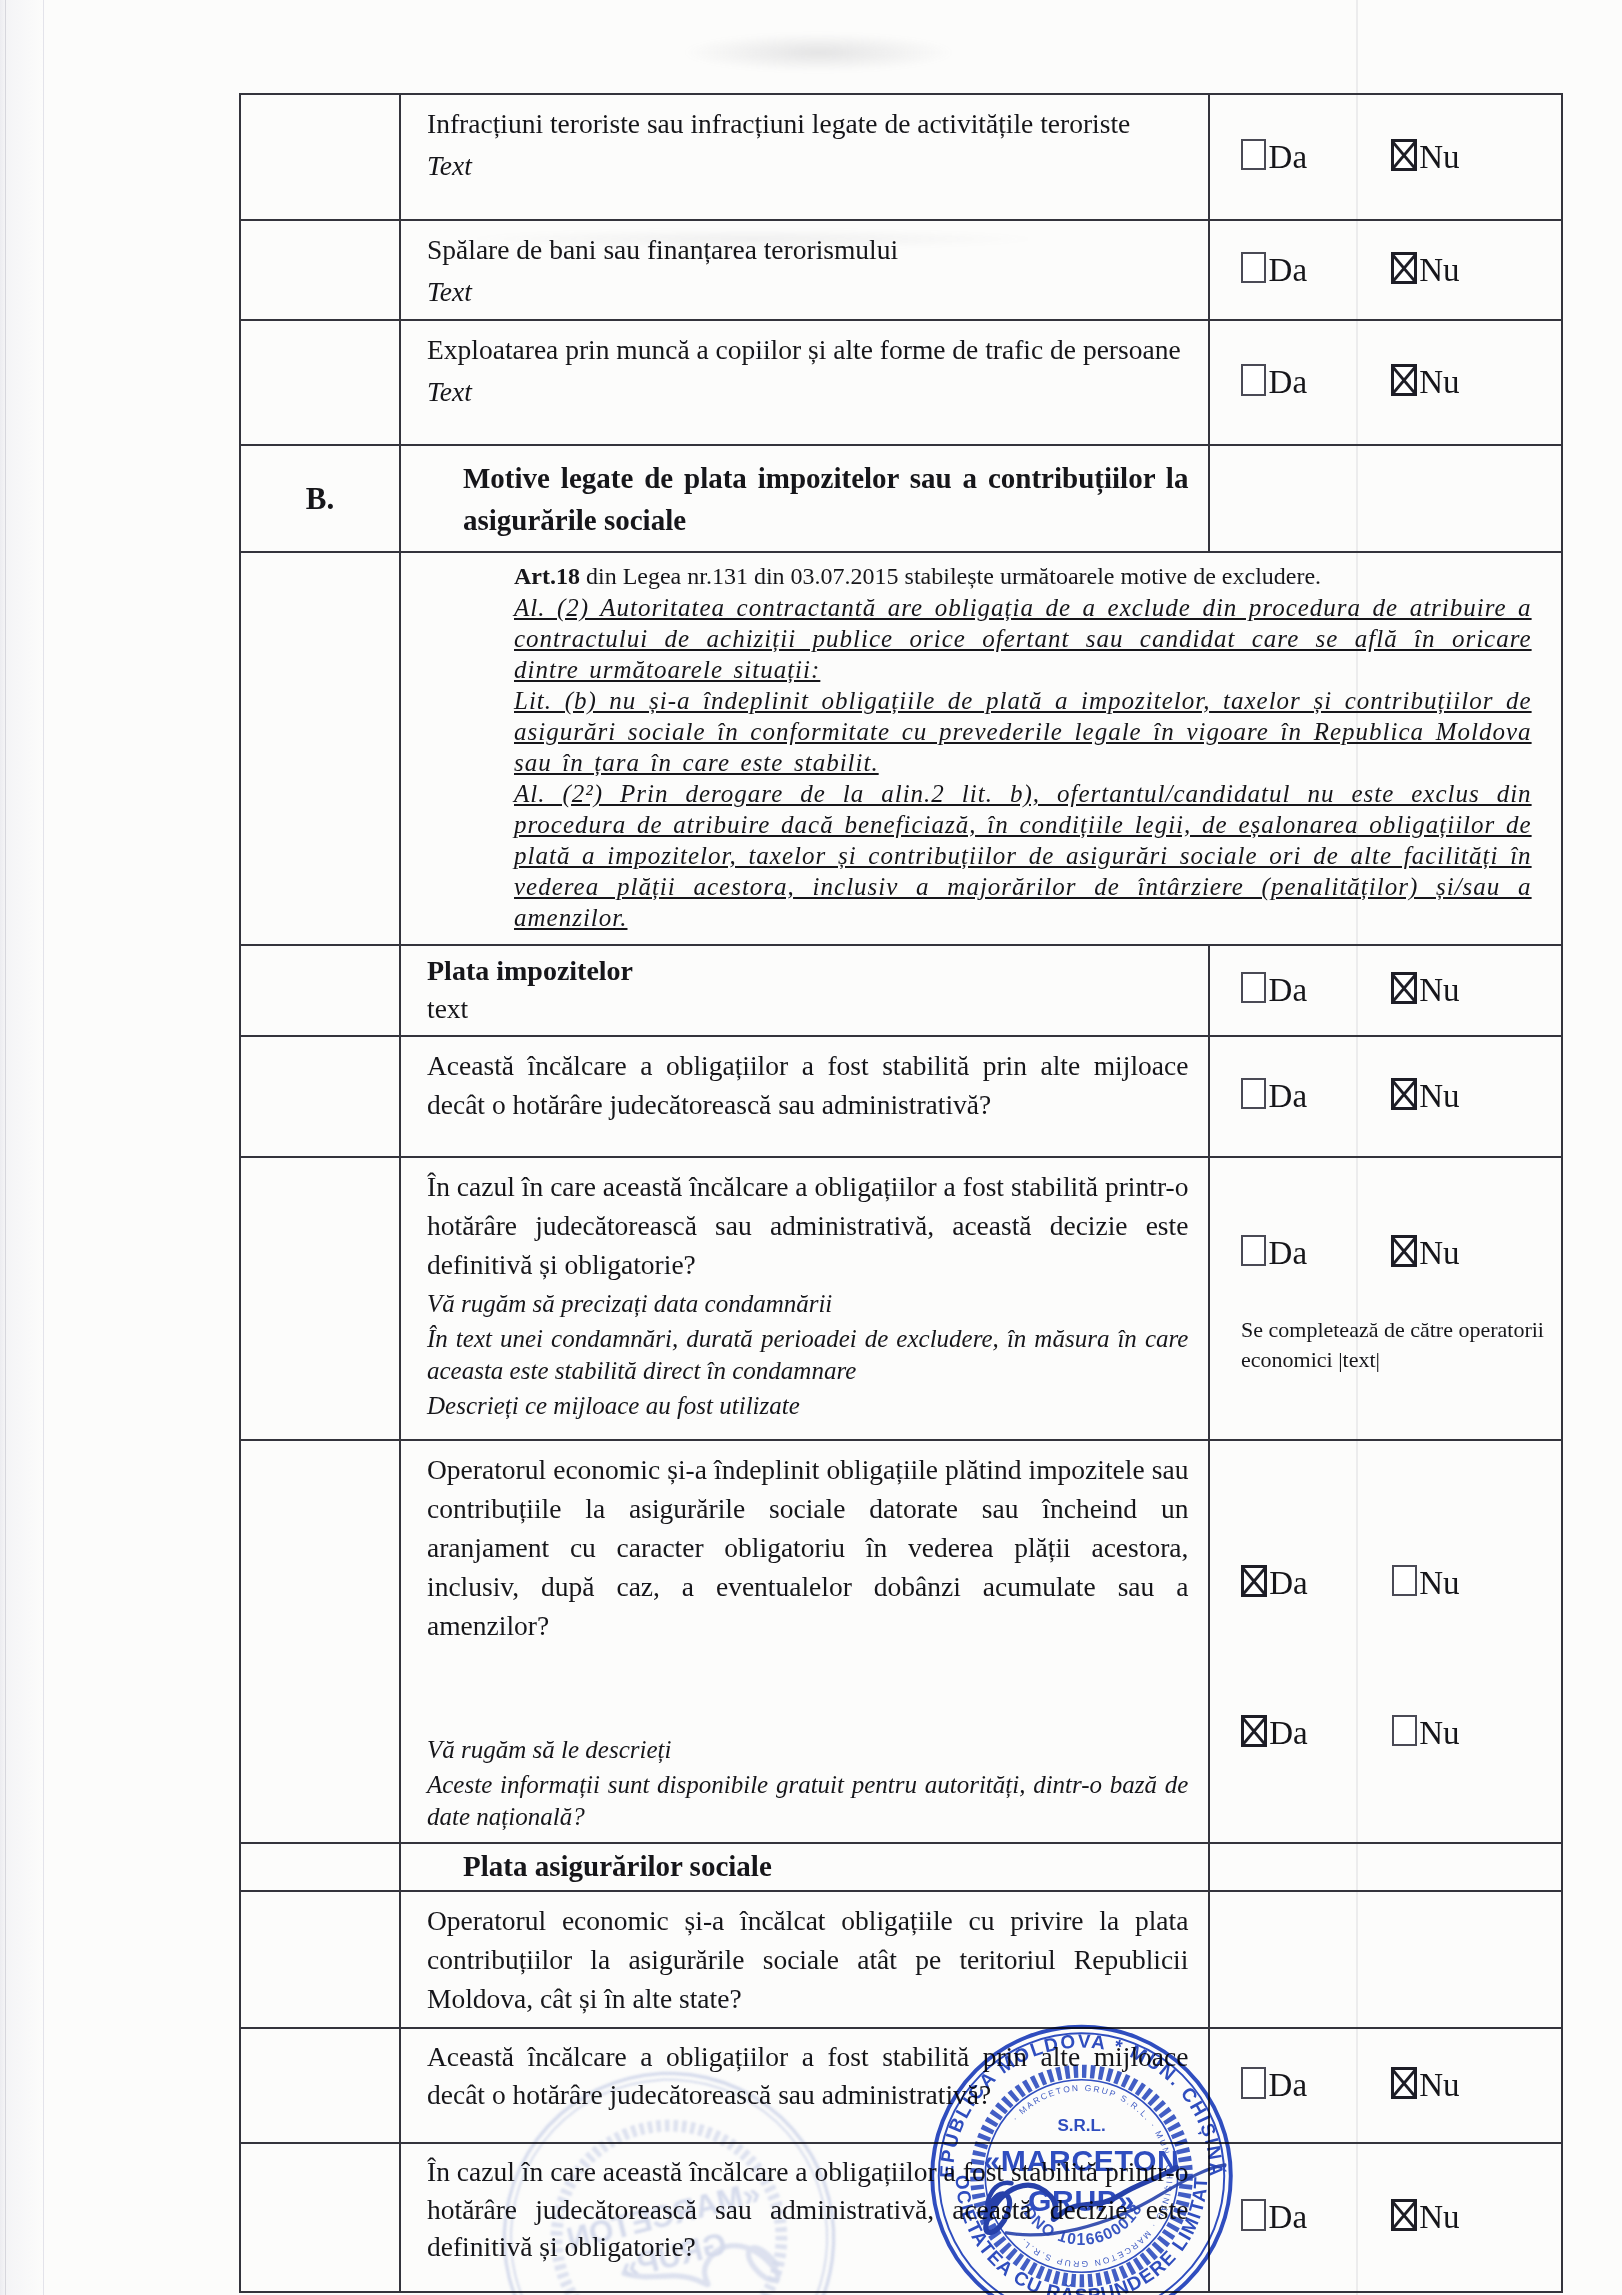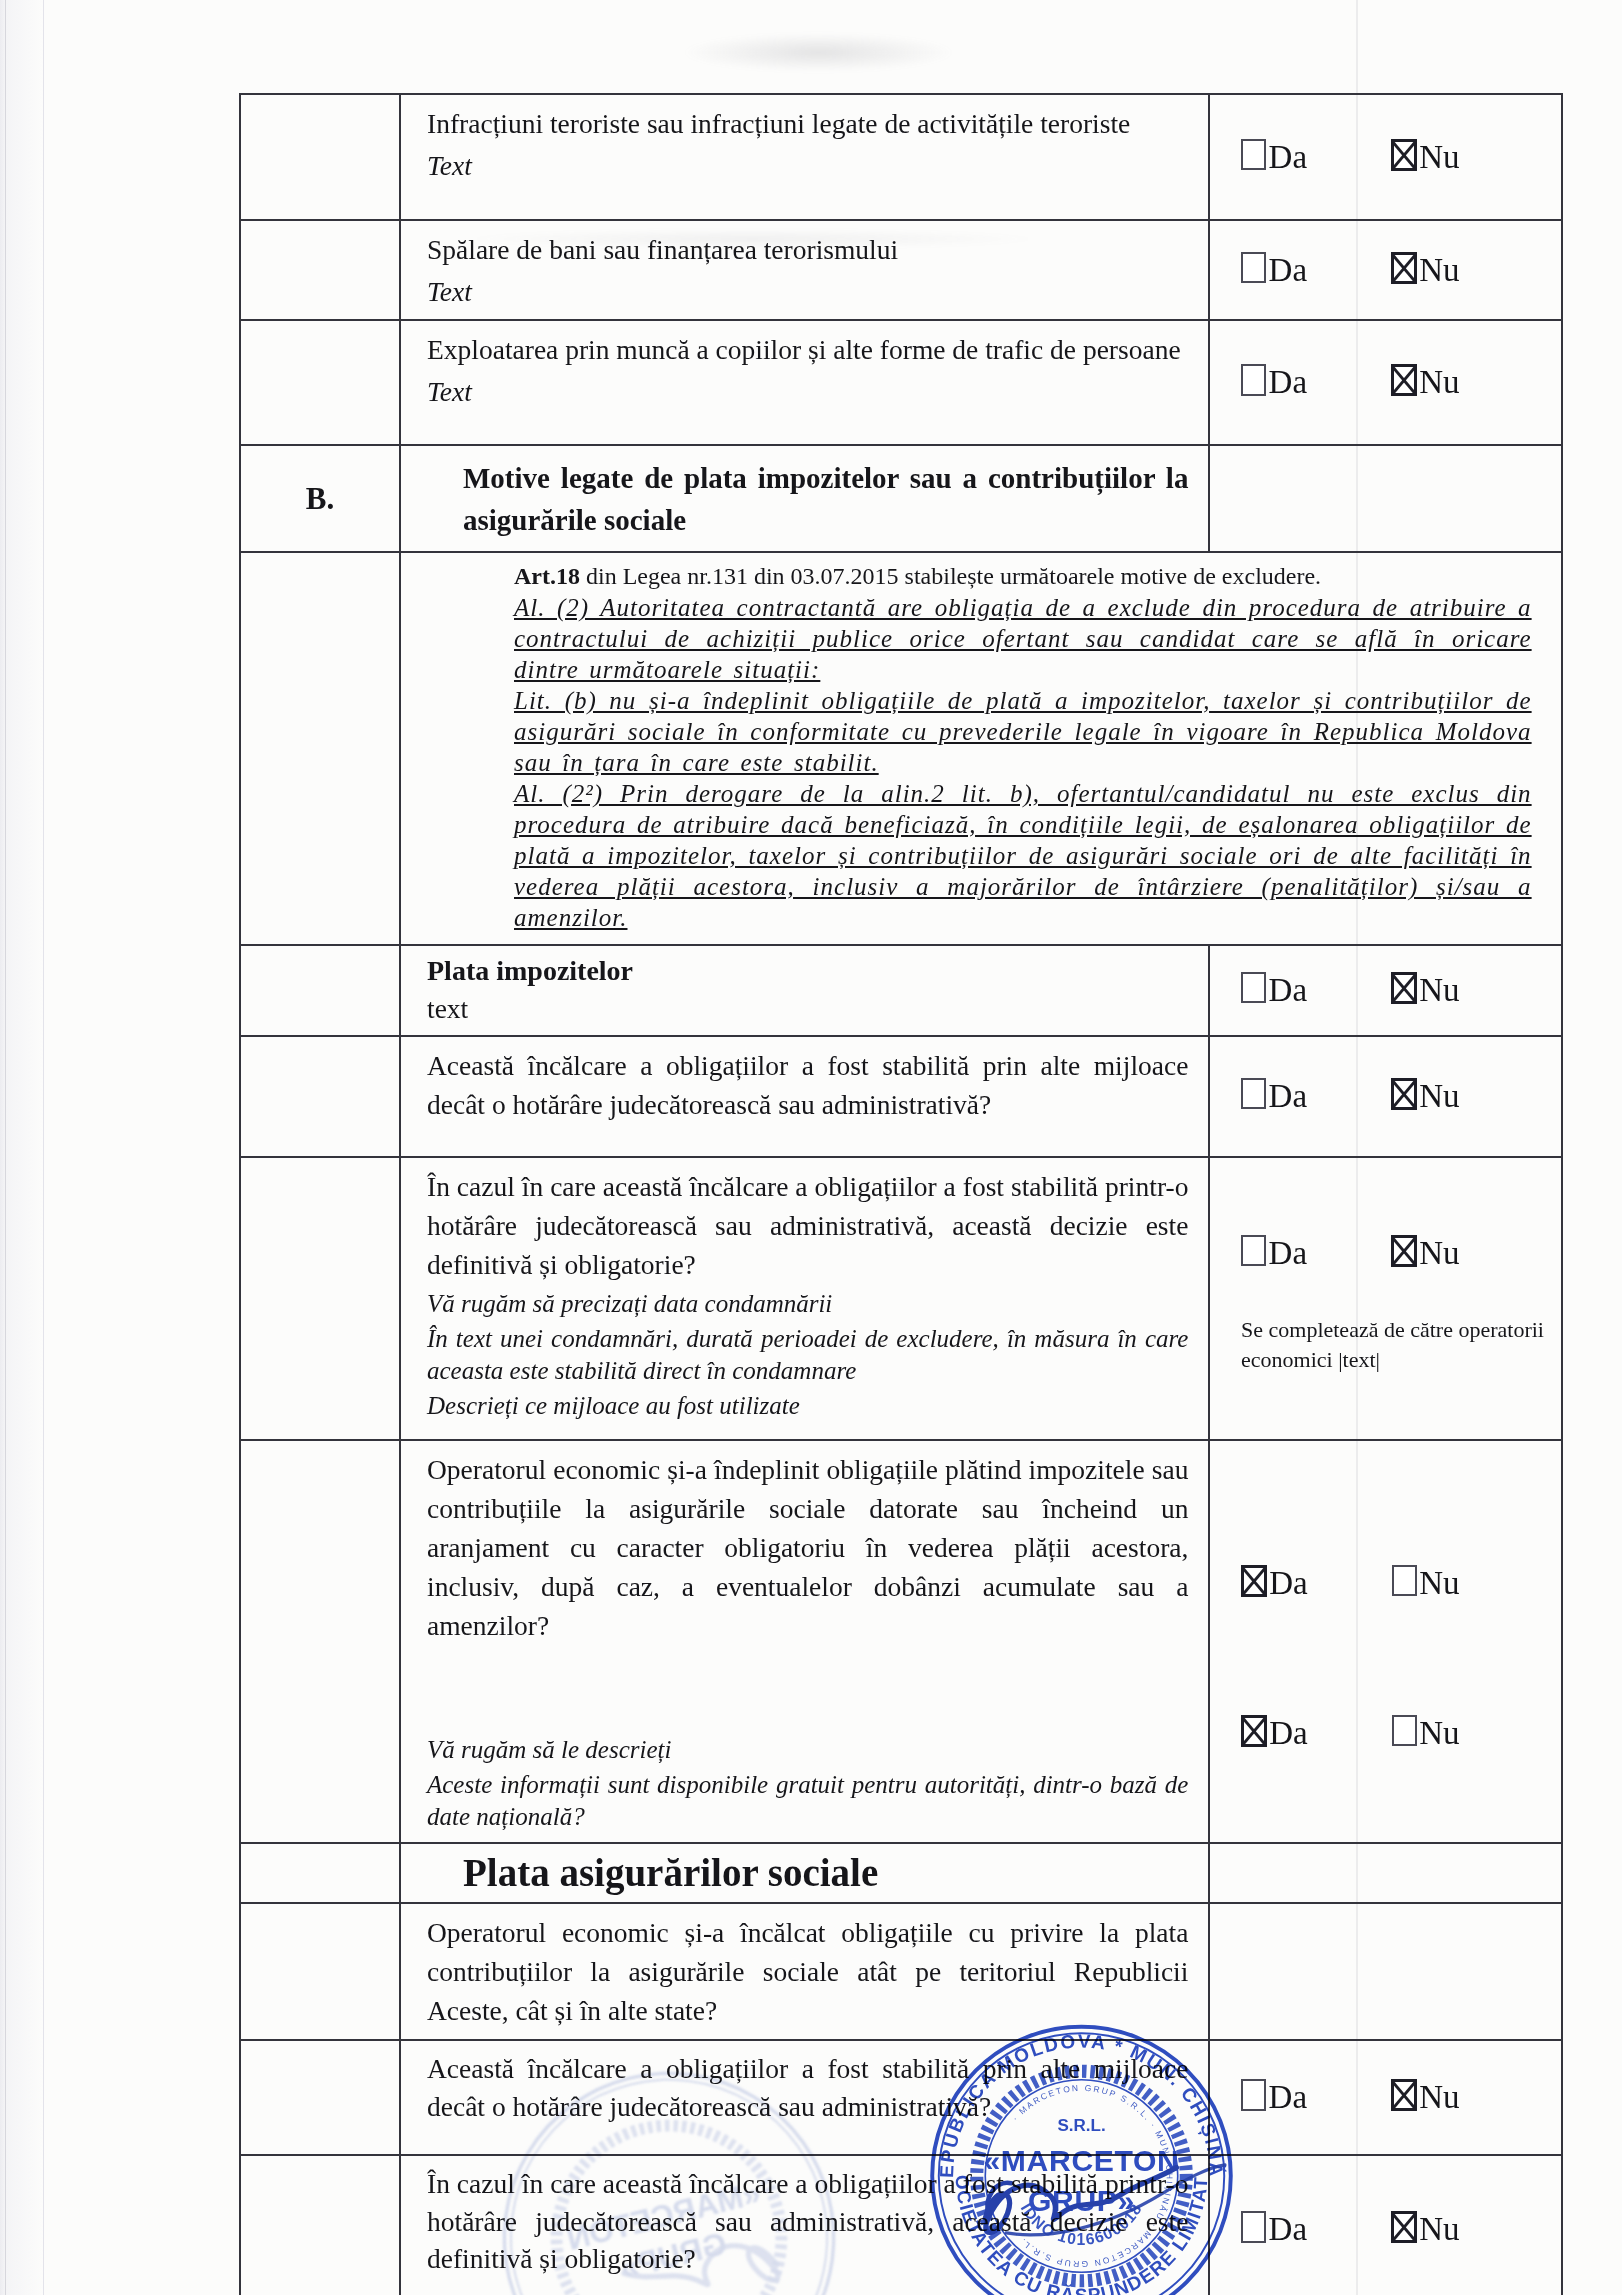--- a/index.html
+++ b/index.html
@@ -31,21 +31,21 @@
   .q-text { font-size:27.5px; line-height:1.42; text-align:justify; }
   .q-note { font-size:27.5px; font-style:italic; margin-top:6.5px; }
   .q-note.upright { font-style:normal; }
   .q-title { font-size:28px; font-weight:bold; }
   .q-help { font-size:25px; font-style:italic; line-height:1.26; text-align:justify; margin-top:4px; }
 
   .idx-cell { text-align:center; vertical-align:middle; font-weight:bold; font-size:31px; }
 
   .section-cell { padding:10.5px 19.6px 10.5px 62px; }
   .section-title { font-size:29px; font-weight:bold; line-height:1.45; text-align:justify; }
-  .section-title2 { font-size:39px; font-weight:bold; }
+  .section-title2 { font-size:29px; font-weight:bold; }
 
   .legal-cell { padding:7.9px 29.4px 10.5px 113px; }
   .legal-lead { font-size:24px; line-height:1.3; }
   .legal-lead b { font-weight:bold; }
   .legal-para { font-size:25px; font-style:italic; line-height:1.24; text-align:justify;
     letter-spacing:1px; word-spacing:3.3px;text-decoration:underline; }
 
   .ans-cell { vertical-align:middle; padding:6.5px 6.5px 6.5px 31px; }
   .ans-cell.top8 { vertical-align:top; padding-top:77px; }
   .ans-cell.top9 { vertical-align:top; padding-top:124px; }
@@ -263,21 +263,21 @@
       <td style="height:46px"></td>
       <td class="section-cell" style="padding-top:6.5px;padding-bottom:6.5px">
         <div class="section-title2">Plata asigurărilor sociale</div>
       </td>
       <td></td>
     </tr>
 
     <tr>
       <td style="height:131px"></td>
       <td class="q-cell">
-        <div class="q-text">Operatorul economic și-a încălcat obligațiile cu privire la plata contribuțiilor la asigurările sociale atât pe teritoriul Republicii Aceste, cât și în alte state?</div>
+        <div class="q-text">Operatorul economic și-a încălcat obligațiile cu privire la plata contribuțiilor la asigurările sociale atât pe teritoriul Republicii Moldova, cât și în alte state?</div>
       </td>
       <td></td>
     </tr>
 
     <tr>
       <td style="height:113px"></td>
       <td class="q-cell">
         <div class="q-text" style="line-height:1.36">Această încălcare a obligațiilor a fost stabilită prin alte mijloace decât o hotărâre judecătorească sau administrativă?</div>
       </td>
       <td class="ans-cell">

